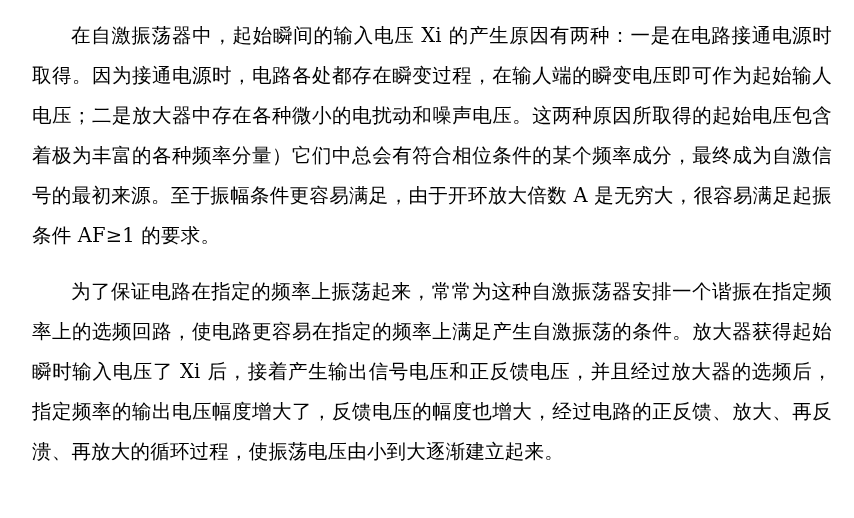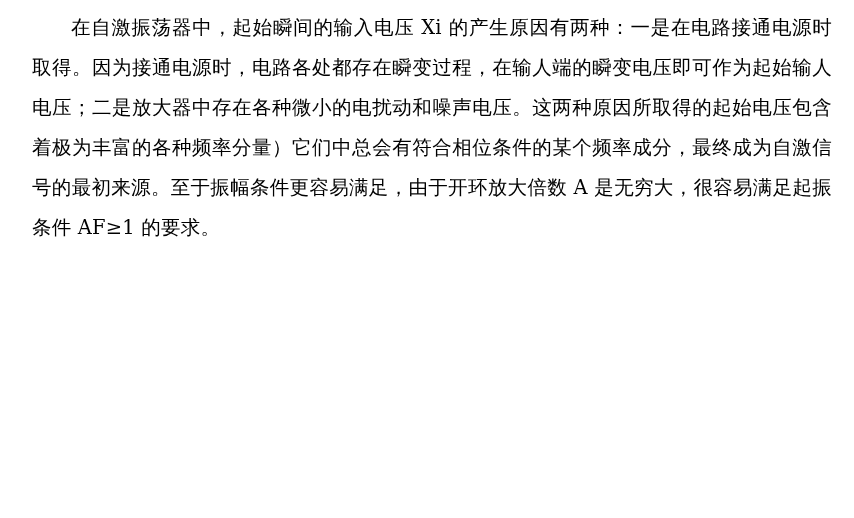--- a/index.html
+++ b/index.html
@@ -10,21 +10,21 @@
     width: 854px;
     height: 518px;
     background: #ffffff;
     font-family: "DejaVu Serif", "Liberation Serif", serif;
     overflow: hidden;
   }
   #page {
     width: 854px;
     height: 518px;
     box-sizing: border-box;
-    padding: 8px 22px 0 32px;
+    padding: 16px 22px 0 32px;
     background: #ffffff;
   }
   .para {
     margin: 0;
     color: #000000;
     font-size: 19.5px;
     line-height: 40px;
     text-align: justify;
     text-justify: inter-ideograph;
     text-indent: 2em;
@@ -32,13 +32,14 @@
   }
   .para + .para {
     margin-top: 16px;
   }
 </style>
 </head>
 <body>
 
 <div id="page">
   <p class="para">在自激振荡器中，起始瞬间的输入电压 Xi 的产生原因有两种：一是在电路接通电源时取得。因为接通电源时，电路各处都存在瞬变过程，在输人端的瞬变电压即可作为起始输人电压；二是放大器中存在各种微小的电扰动和噪声电压。这两种原因所取得的起始电压包含着极为丰富的各种频率分量）它们中总会有符合相位条件的某个频率成分，最终成为自激信号的最初来源。至于振幅条件更容易满足，由于开环放大倍数 A 是无穷大，很容易满足起振条件 AF≥1 的要求。</p>
+  <p class="para">为了保证电路在指定的频率上振荡起来，常常为这种自激振荡器安排一个谐振在指定频率上的选频回路，使电路更容易在指定的频率上满足产生自激振荡的条件。放大器获得起始瞬时输入电压了 Xi 后，接着产生输出信号电压和正反馈电压，并且经过放大器的选频后，指定频率的输出电压幅度增大了，反馈电压的幅度也增大，经过电路的正反馈、放大、再反溃、再放大的循环过程，使振荡电压由小到大逐渐建立起来。</p>
 </div>
 
 </body></html>

